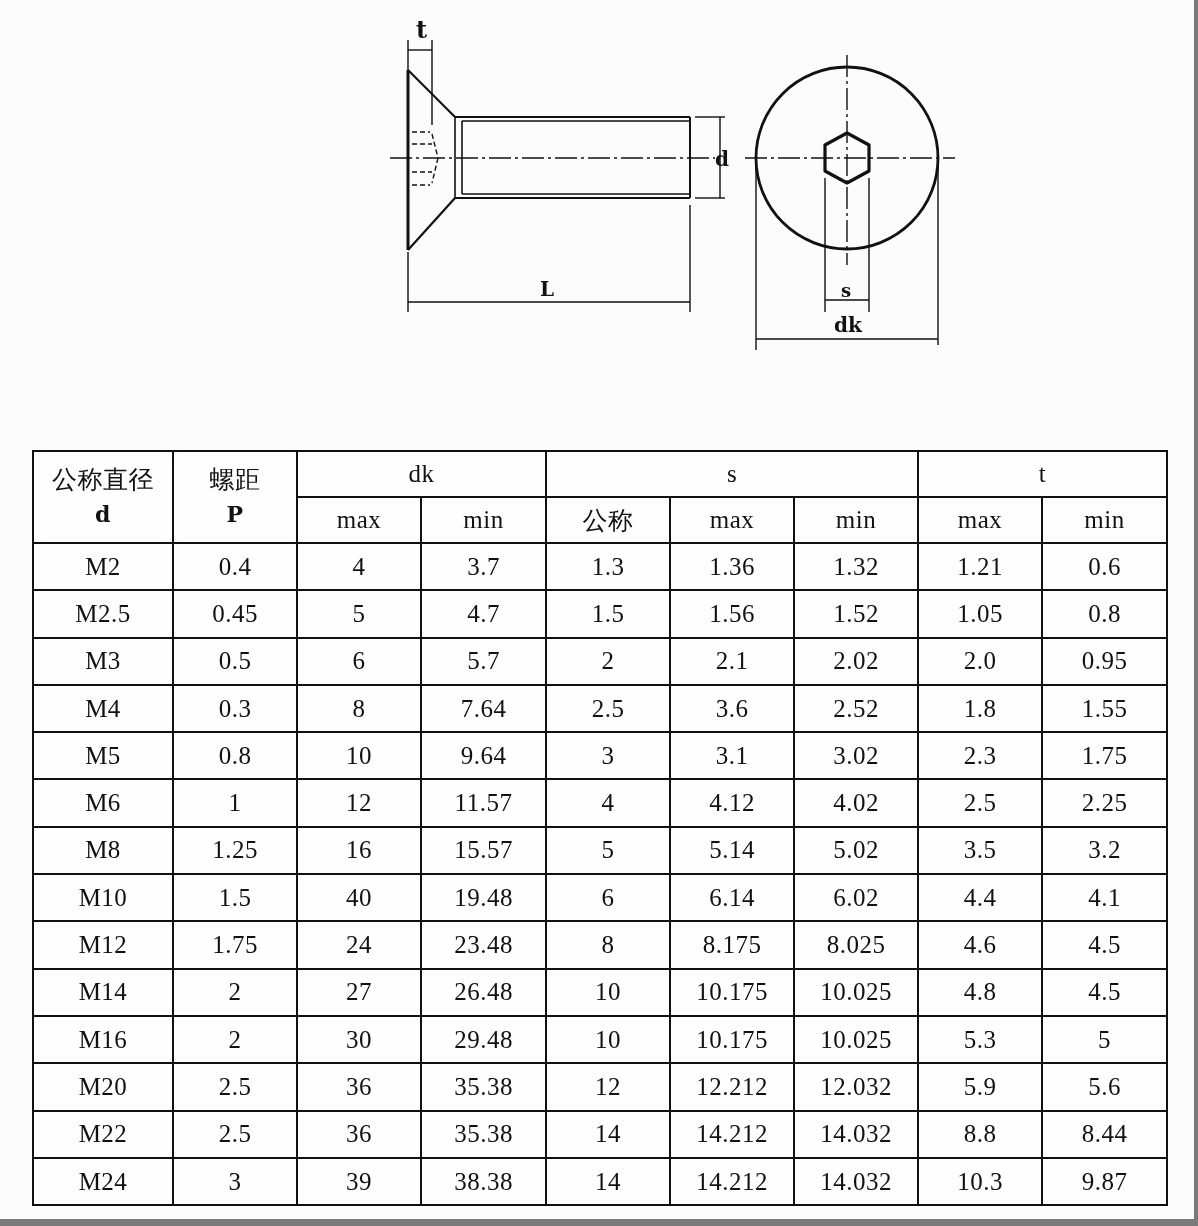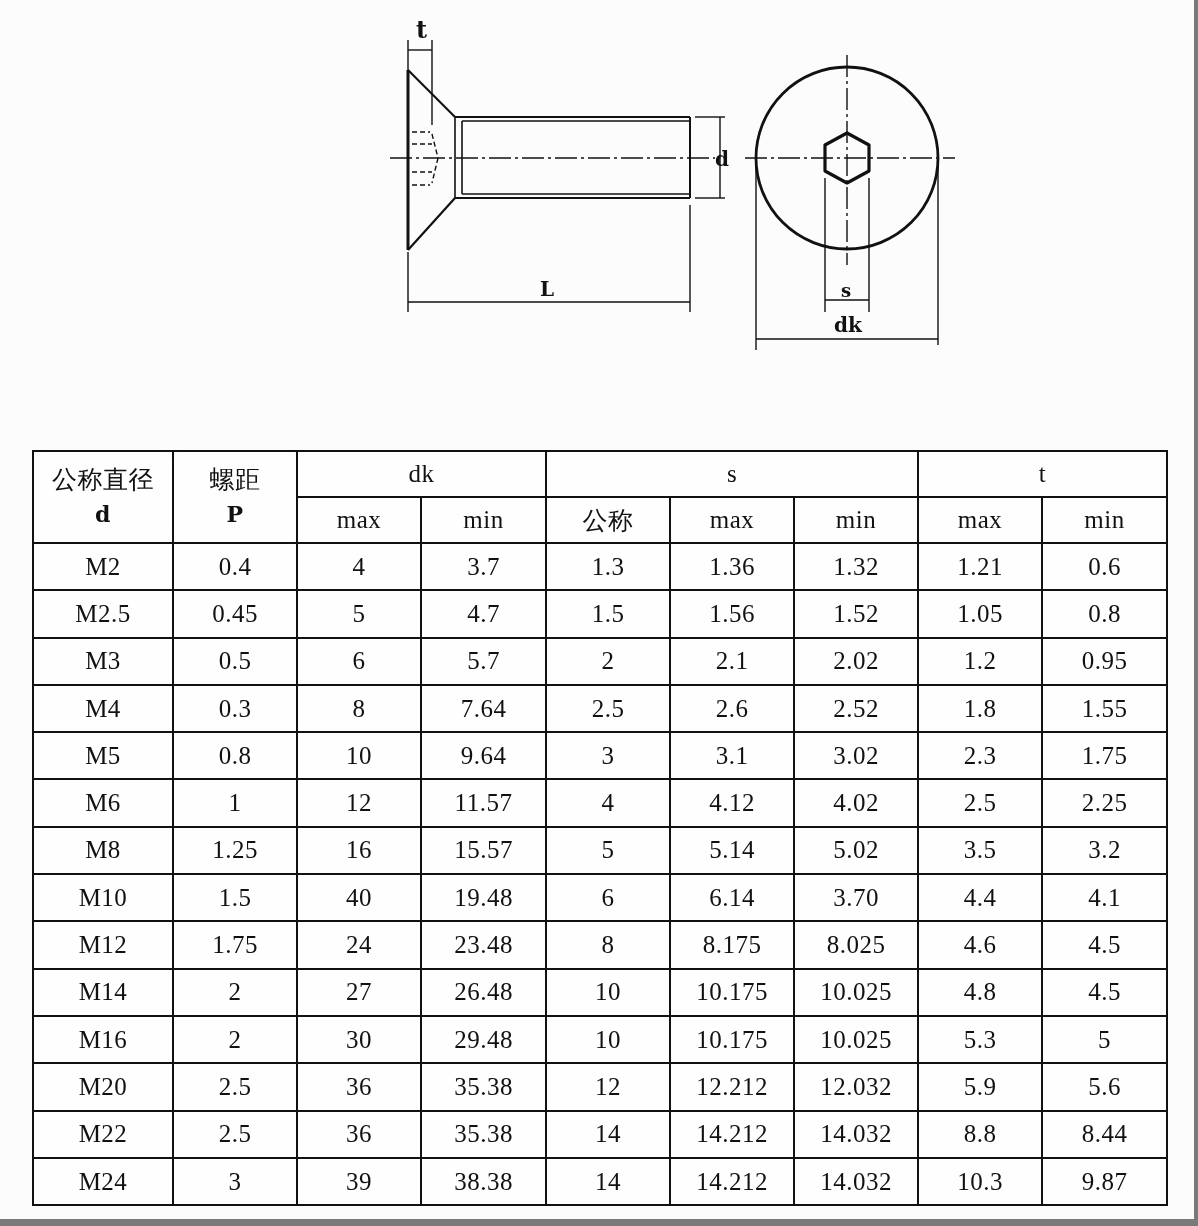--- a/index.html
+++ b/index.html
@@ -163,30 +163,30 @@
         <td>0.8</td>
       </tr>
       <tr>
         <td class="d">M3</td>
         <td>0.5</td>
         <td>6</td>
         <td>5.7</td>
         <td>2</td>
         <td>2.1</td>
         <td>2.02</td>
-        <td>1.2</td>
+        <td>2.0</td>
         <td>0.95</td>
       </tr>
       <tr>
         <td class="d">M4</td>
         <td>0.3</td>
         <td>8</td>
         <td>7.64</td>
         <td>2.5</td>
-        <td>2.6</td>
+        <td>3.6</td>
         <td>2.52</td>
         <td>1.8</td>
         <td>1.55</td>
       </tr>
       <tr>
         <td class="d">M5</td>
         <td>0.8</td>
         <td>10</td>
         <td>9.64</td>
         <td>3</td>
@@ -217,21 +217,21 @@
         <td>3.5</td>
         <td>3.2</td>
       </tr>
       <tr>
         <td class="d">M10</td>
         <td>1.5</td>
         <td>40</td>
         <td>19.48</td>
         <td>6</td>
         <td>6.14</td>
-        <td>3.70</td>
+        <td>6.02</td>
         <td>4.4</td>
         <td>4.1</td>
       </tr>
       <tr>
         <td class="d">M12</td>
         <td>1.75</td>
         <td>24</td>
         <td>23.48</td>
         <td>8</td>
         <td>8.175</td>

